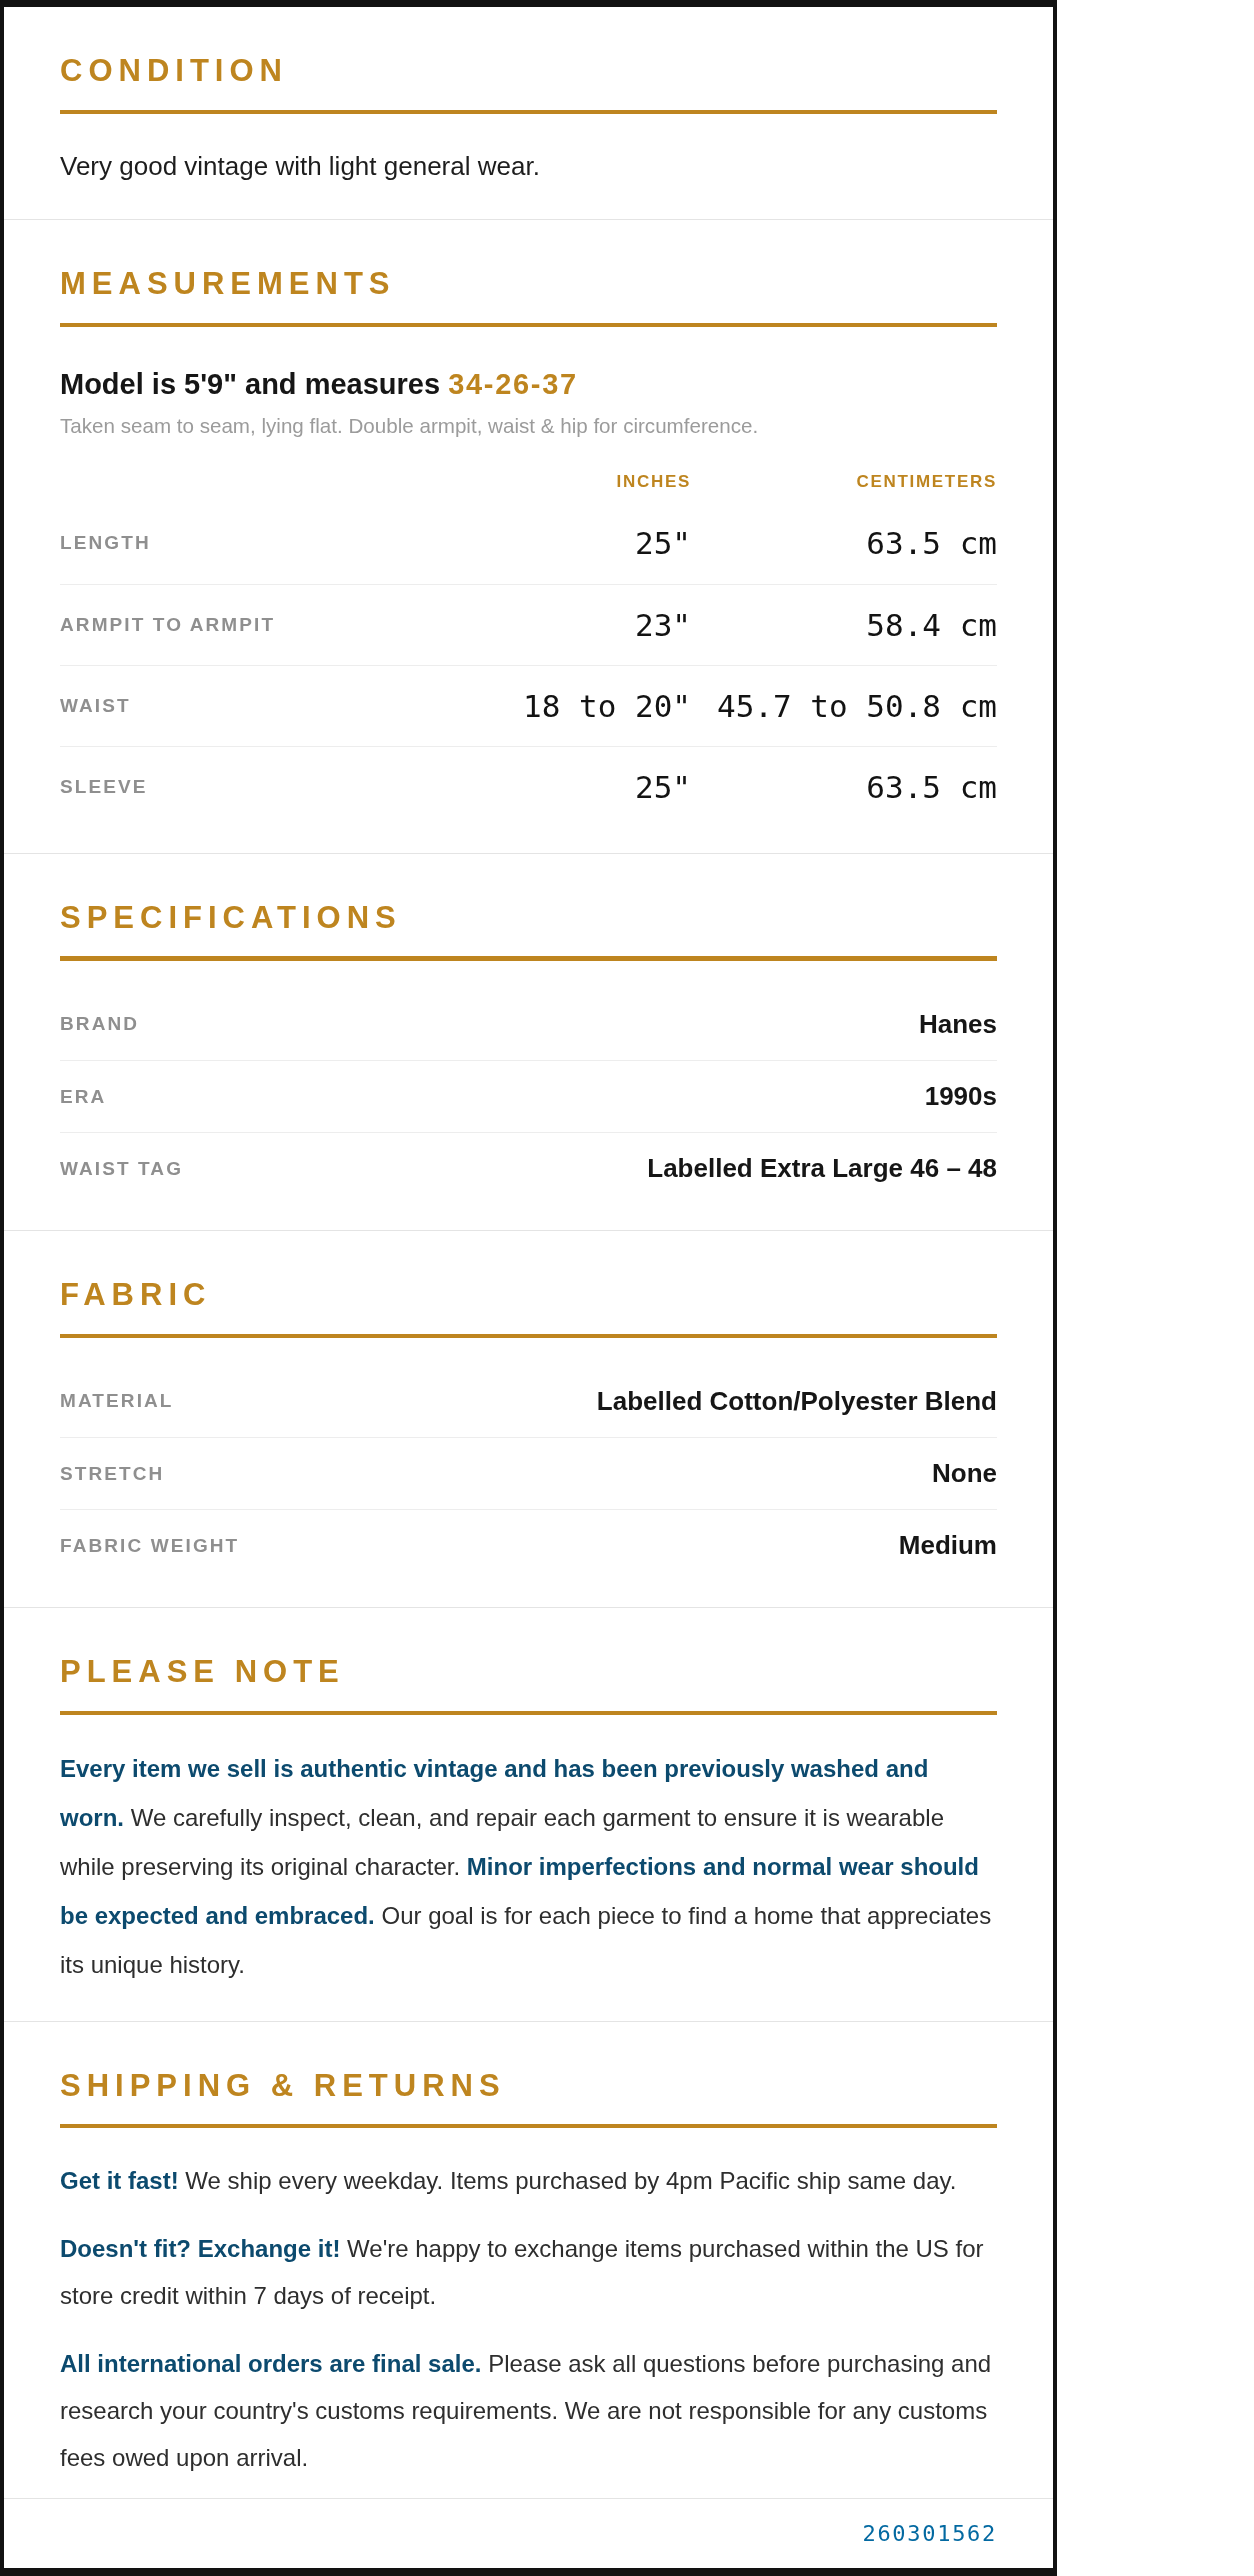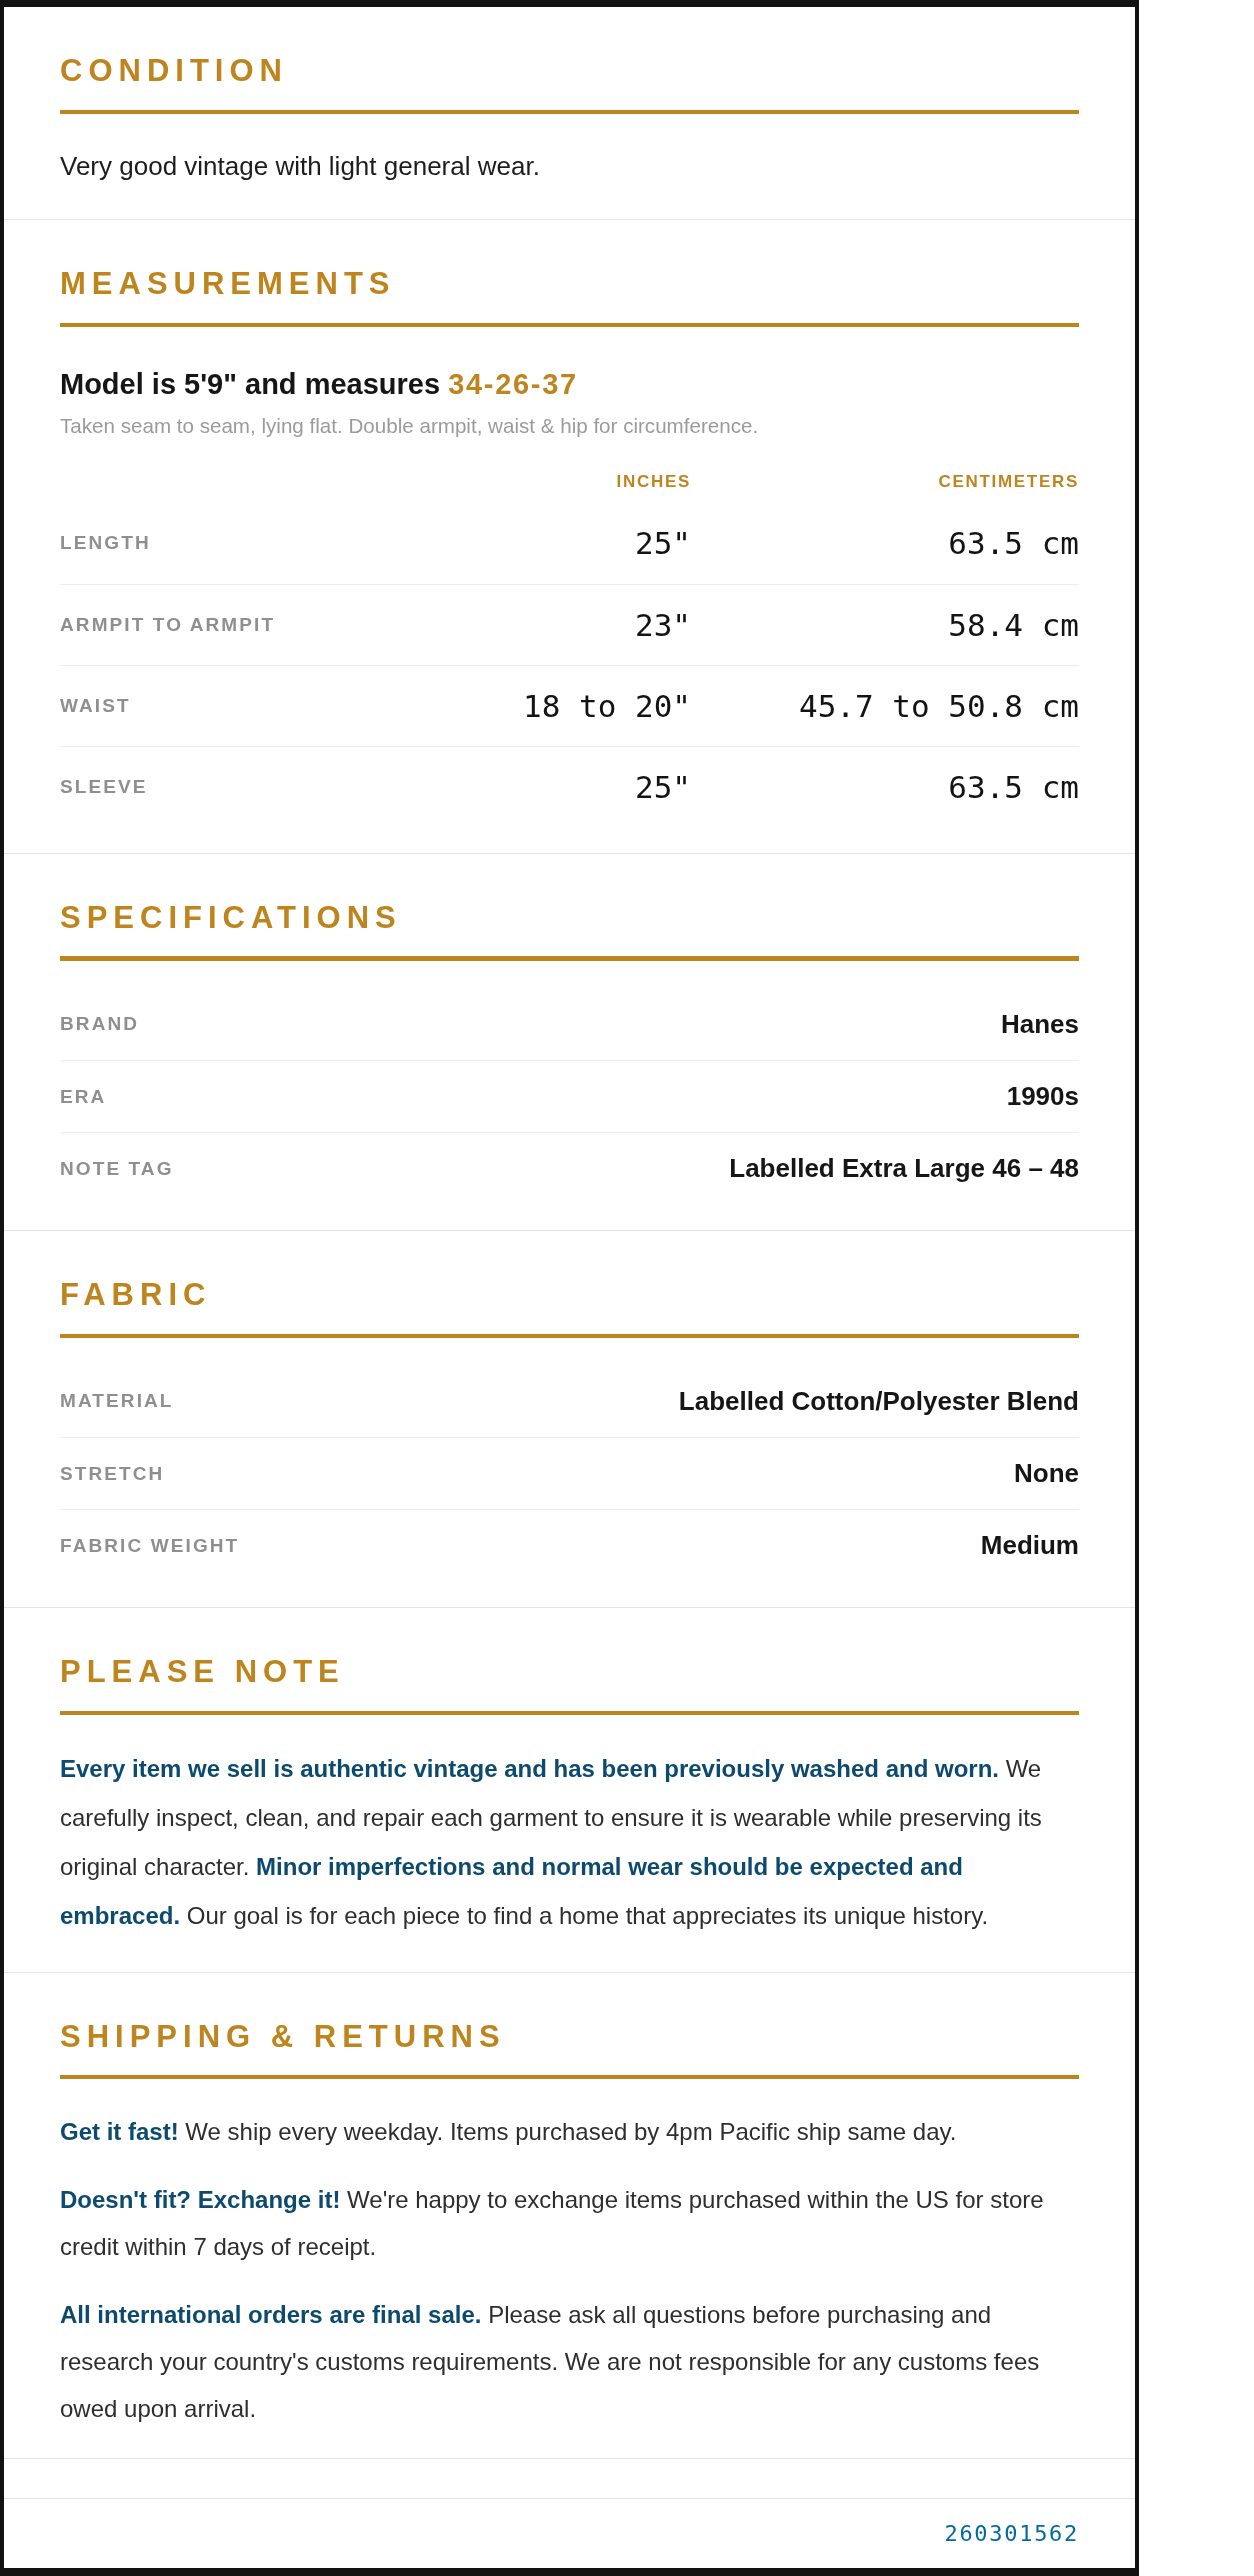--- a/index.html
+++ b/index.html
@@ -10,21 +10,21 @@
     --sub:#9b9b9b;
     --row-line:#ededed;
     --sec-line:#e4e4e4;
     --frame:#121212;
   }
   *{margin:0;padding:0;box-sizing:border-box;}
   html,body{width:1255px;height:2576px;background:#fff;}
   body{font-family:"Liberation Sans",sans-serif;}
   .frame{
     position:relative;
-    width:1139px;height:2576px;
+    width:1057px;height:2576px;
     border-style:solid;border-color:var(--frame);
     border-width:7.7px 4.3px 8.6px 4.3px;
     background:#fff;
     overflow:hidden;
   }
   .section{padding:46px 56px 26px;border-bottom:1.7px solid var(--sec-line);}
   .sec-title{
     font-weight:700;font-size:31px;line-height:36px;
     letter-spacing:6px;color:var(--gold);
   }
@@ -124,21 +124,21 @@
     <div class="kv-rows">
       <div class="kv-row">
         <div class="kv-label">BRAND</div>
         <div class="kv-value">Hanes</div>
       </div>
       <div class="kv-row">
         <div class="kv-label">ERA</div>
         <div class="kv-value">1990s</div>
       </div>
       <div class="kv-row">
-        <div class="kv-label">NOTE TAG</div>
+        <div class="kv-label">WAIST TAG</div>
         <div class="kv-value">Labelled Extra Large 46 – 48</div>
       </div>
     </div>
   </section>
 
   <section class="section">
     <h2 class="sec-title">FABRIC</h2>
     <div class="rule"></div>
     <div class="kv-rows">
       <div class="kv-row">

